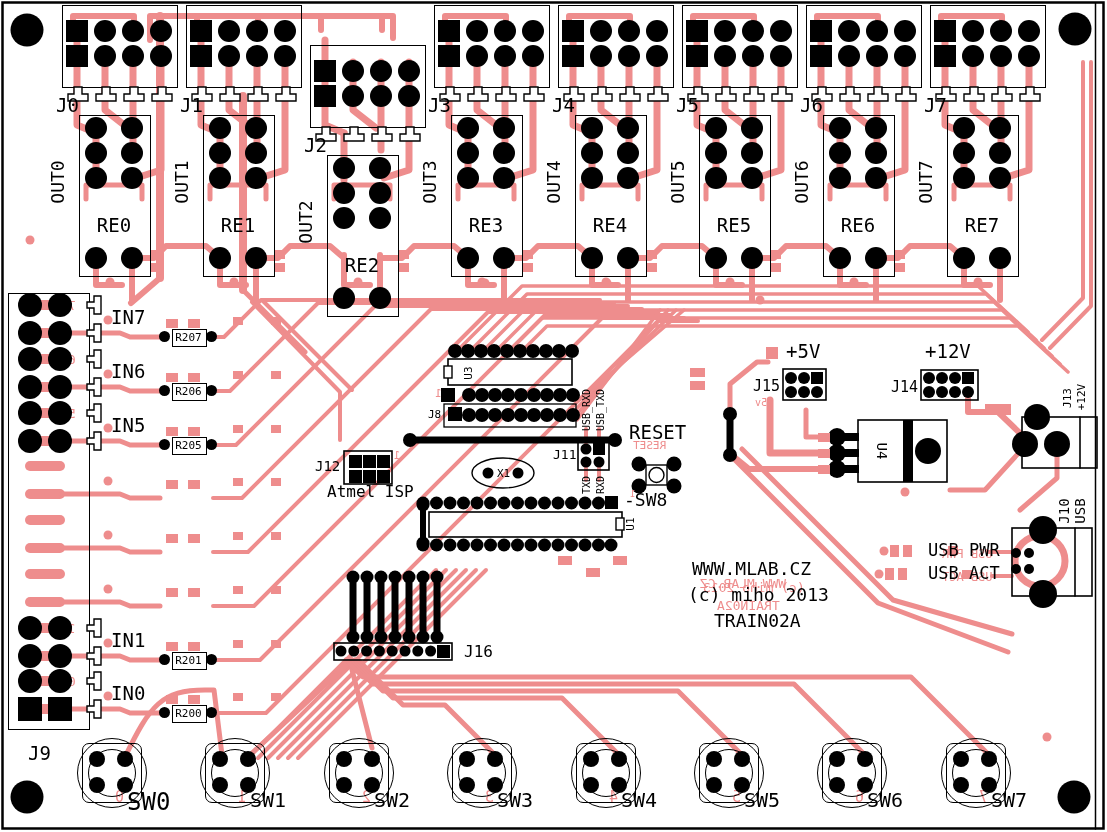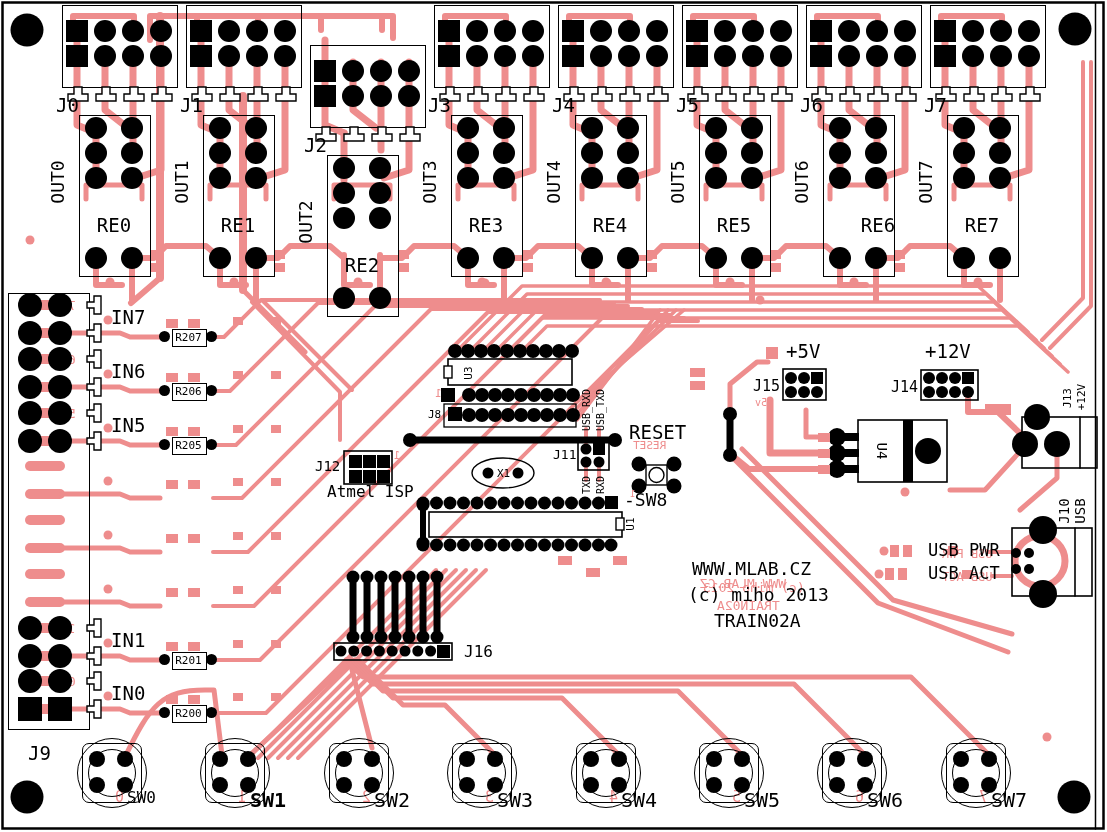--- a/index.html
+++ b/index.html
@@ -741,21 +741,21 @@
       <div class="vl on" style="left:-4px;top:182px;font-size:18px;">OUT6</div>
       <div class="box" style="left:17px;top:115px;width:70px;height:160px;"></div>
       <div class="pad" style="left:23px;top:117px;width:22px;height:22px;"></div>
       <div class="pad" style="left:59px;top:117px;width:22px;height:22px;"></div>
       <div class="pad" style="left:23px;top:142px;width:22px;height:22px;"></div>
       <div class="pad" style="left:59px;top:142px;width:22px;height:22px;"></div>
       <div class="pad" style="left:23px;top:167px;width:22px;height:22px;"></div>
       <div class="pad" style="left:59px;top:167px;width:22px;height:22px;"></div>
       <div class="pad" style="left:23px;top:247px;width:22px;height:22px;"></div>
       <div class="pad" style="left:59px;top:247px;width:22px;height:22px;"></div>
-      <div class="rlabel rn" style="left:17px;top:216px;width:70px;font-size:19px;padding-left:20px;">RE6</div>
+      <div class="rlabel rn" style="left:17px;top:216px;width:70px;font-size:19px;">RE6</div>
     </div>
 
     <div class="outcol" style="top: 0px; left: 930px; width: 114px; height: 280px;">
       <div class="box" style="left:0;top:5px;width:114px;height:81px;"></div>
       <div class="pad sq" style="left:4px;top:20px;width:22px;height:22px;"></div>
       <div class="pad" style="left:32px;top:20px;width:22px;height:22px;"></div>
       <div class="pad" style="left:60px;top:20px;width:22px;height:22px;"></div>
       <div class="pad" style="left:88px;top:20px;width:22px;height:22px;"></div>
       <div class="pad sq" style="left:4px;top:45px;width:22px;height:22px;"></div>
       <div class="pad" style="left:32px;top:45px;width:22px;height:22px;"></div>
@@ -887,33 +887,33 @@
 
     <div class="swunit" style="left: 71px; top: 732px; width: 120px; height: 90px;">
       <div class="sqr" style="left:11px;top:11px;width:58px;height:58px;"></div>
       <div class="circ" style="left:6px;top:6px;width:68px;height:68px;"></div>
       <div class="circ" style="left:17px;top:17px;width:46px;height:46px;"></div>
       <div class="pad" style="left:18px;top:19px;width:16px;height:16px;"></div>
       <div class="pad" style="left:46px;top:19px;width:16px;height:16px;"></div>
       <div class="pad" style="left:18px;top:45px;width:16px;height:16px;"></div>
       <div class="pad" style="left:46px;top:45px;width:16px;height:16px;"></div>
       <div class="mir sdg" style="left:44px;top:58px;font-size:15px;">0</div>
-      <div class="lbl swl" style="left:56px;top:58px;font-size:16px;">SW0</div>
+      <div class="lbl swl" style="left:56px;top:58px;font-size:24px;">SW0</div>
     </div>
 
     <div class="swunit" style="left: 194px; top: 732px; width: 120px; height: 90px;">
       <div class="sqr" style="left:11px;top:11px;width:58px;height:58px;"></div>
       <div class="circ" style="left:6px;top:6px;width:68px;height:68px;"></div>
       <div class="circ" style="left:17px;top:17px;width:46px;height:46px;"></div>
       <div class="pad" style="left:18px;top:19px;width:16px;height:16px;"></div>
       <div class="pad" style="left:46px;top:19px;width:16px;height:16px;"></div>
       <div class="pad" style="left:18px;top:45px;width:16px;height:16px;"></div>
       <div class="pad" style="left:46px;top:45px;width:16px;height:16px;"></div>
       <div class="mir sdg" style="left:44px;top:58px;font-size:15px;">1</div>
-      <div class="lbl swl" style="left:56px;top:58px;font-size:20px;font-weight:bold;">SW1</div>
+      <div class="lbl swl" style="left:56px;top:58px;font-size:20px;">SW1</div>
     </div>
 
     <div class="swunit" style="left: 318px; top: 732px; width: 120px; height: 90px;">
       <div class="sqr" style="left:11px;top:11px;width:58px;height:58px;"></div>
       <div class="circ" style="left:6px;top:6px;width:68px;height:68px;"></div>
       <div class="circ" style="left:17px;top:17px;width:46px;height:46px;"></div>
       <div class="pad" style="left:18px;top:19px;width:16px;height:16px;"></div>
       <div class="pad" style="left:46px;top:19px;width:16px;height:16px;"></div>
       <div class="pad" style="left:18px;top:45px;width:16px;height:16px;"></div>
       <div class="pad" style="left:46px;top:45px;width:16px;height:16px;"></div>

